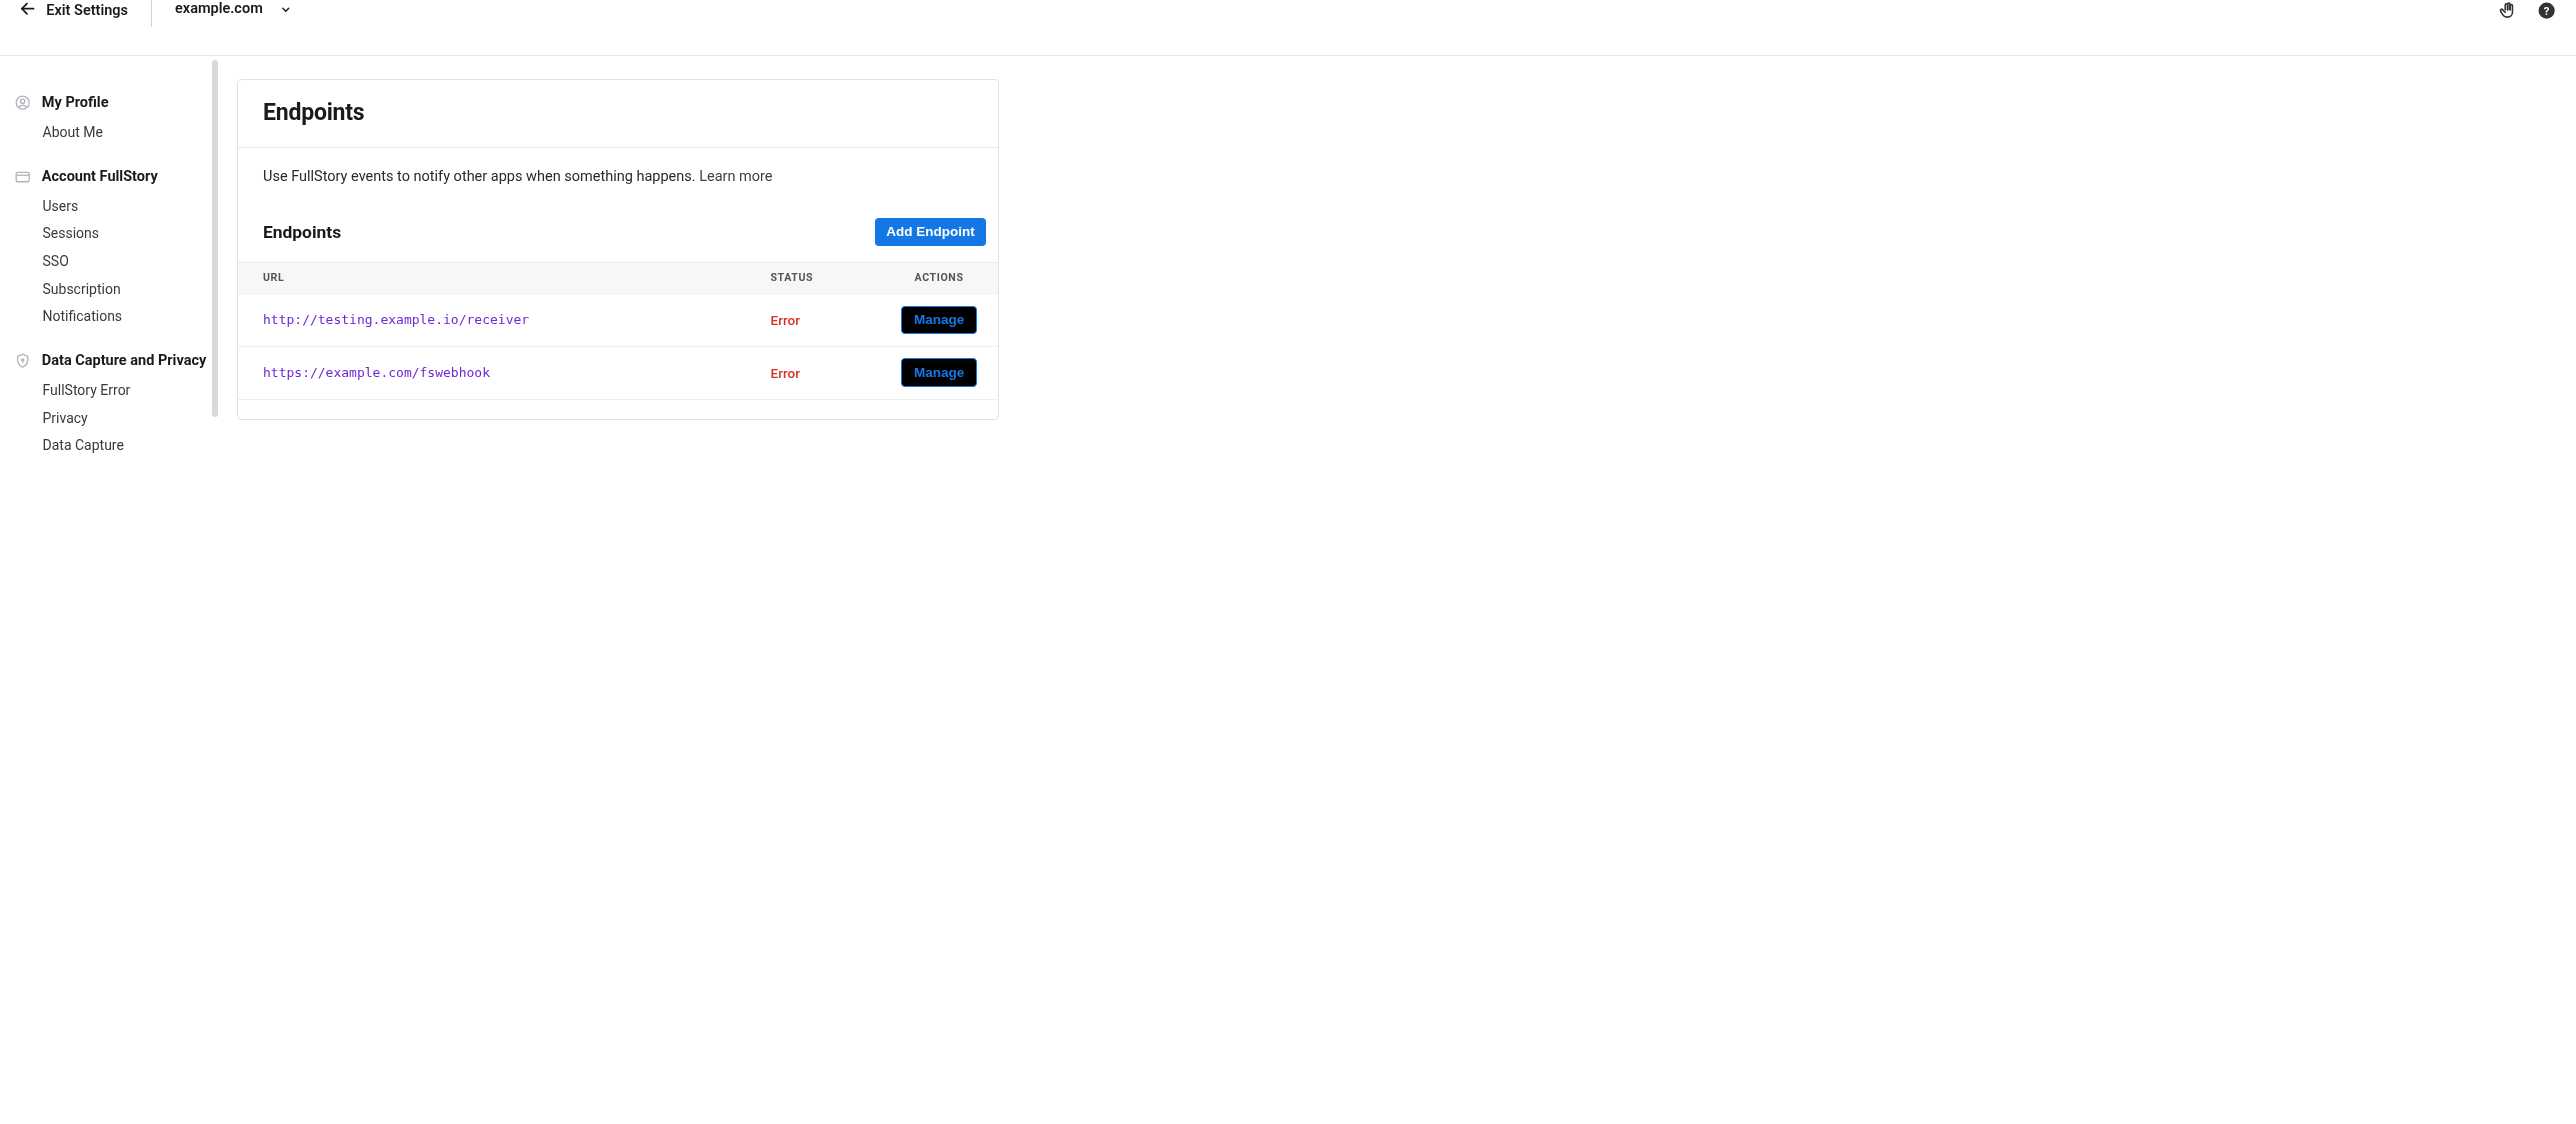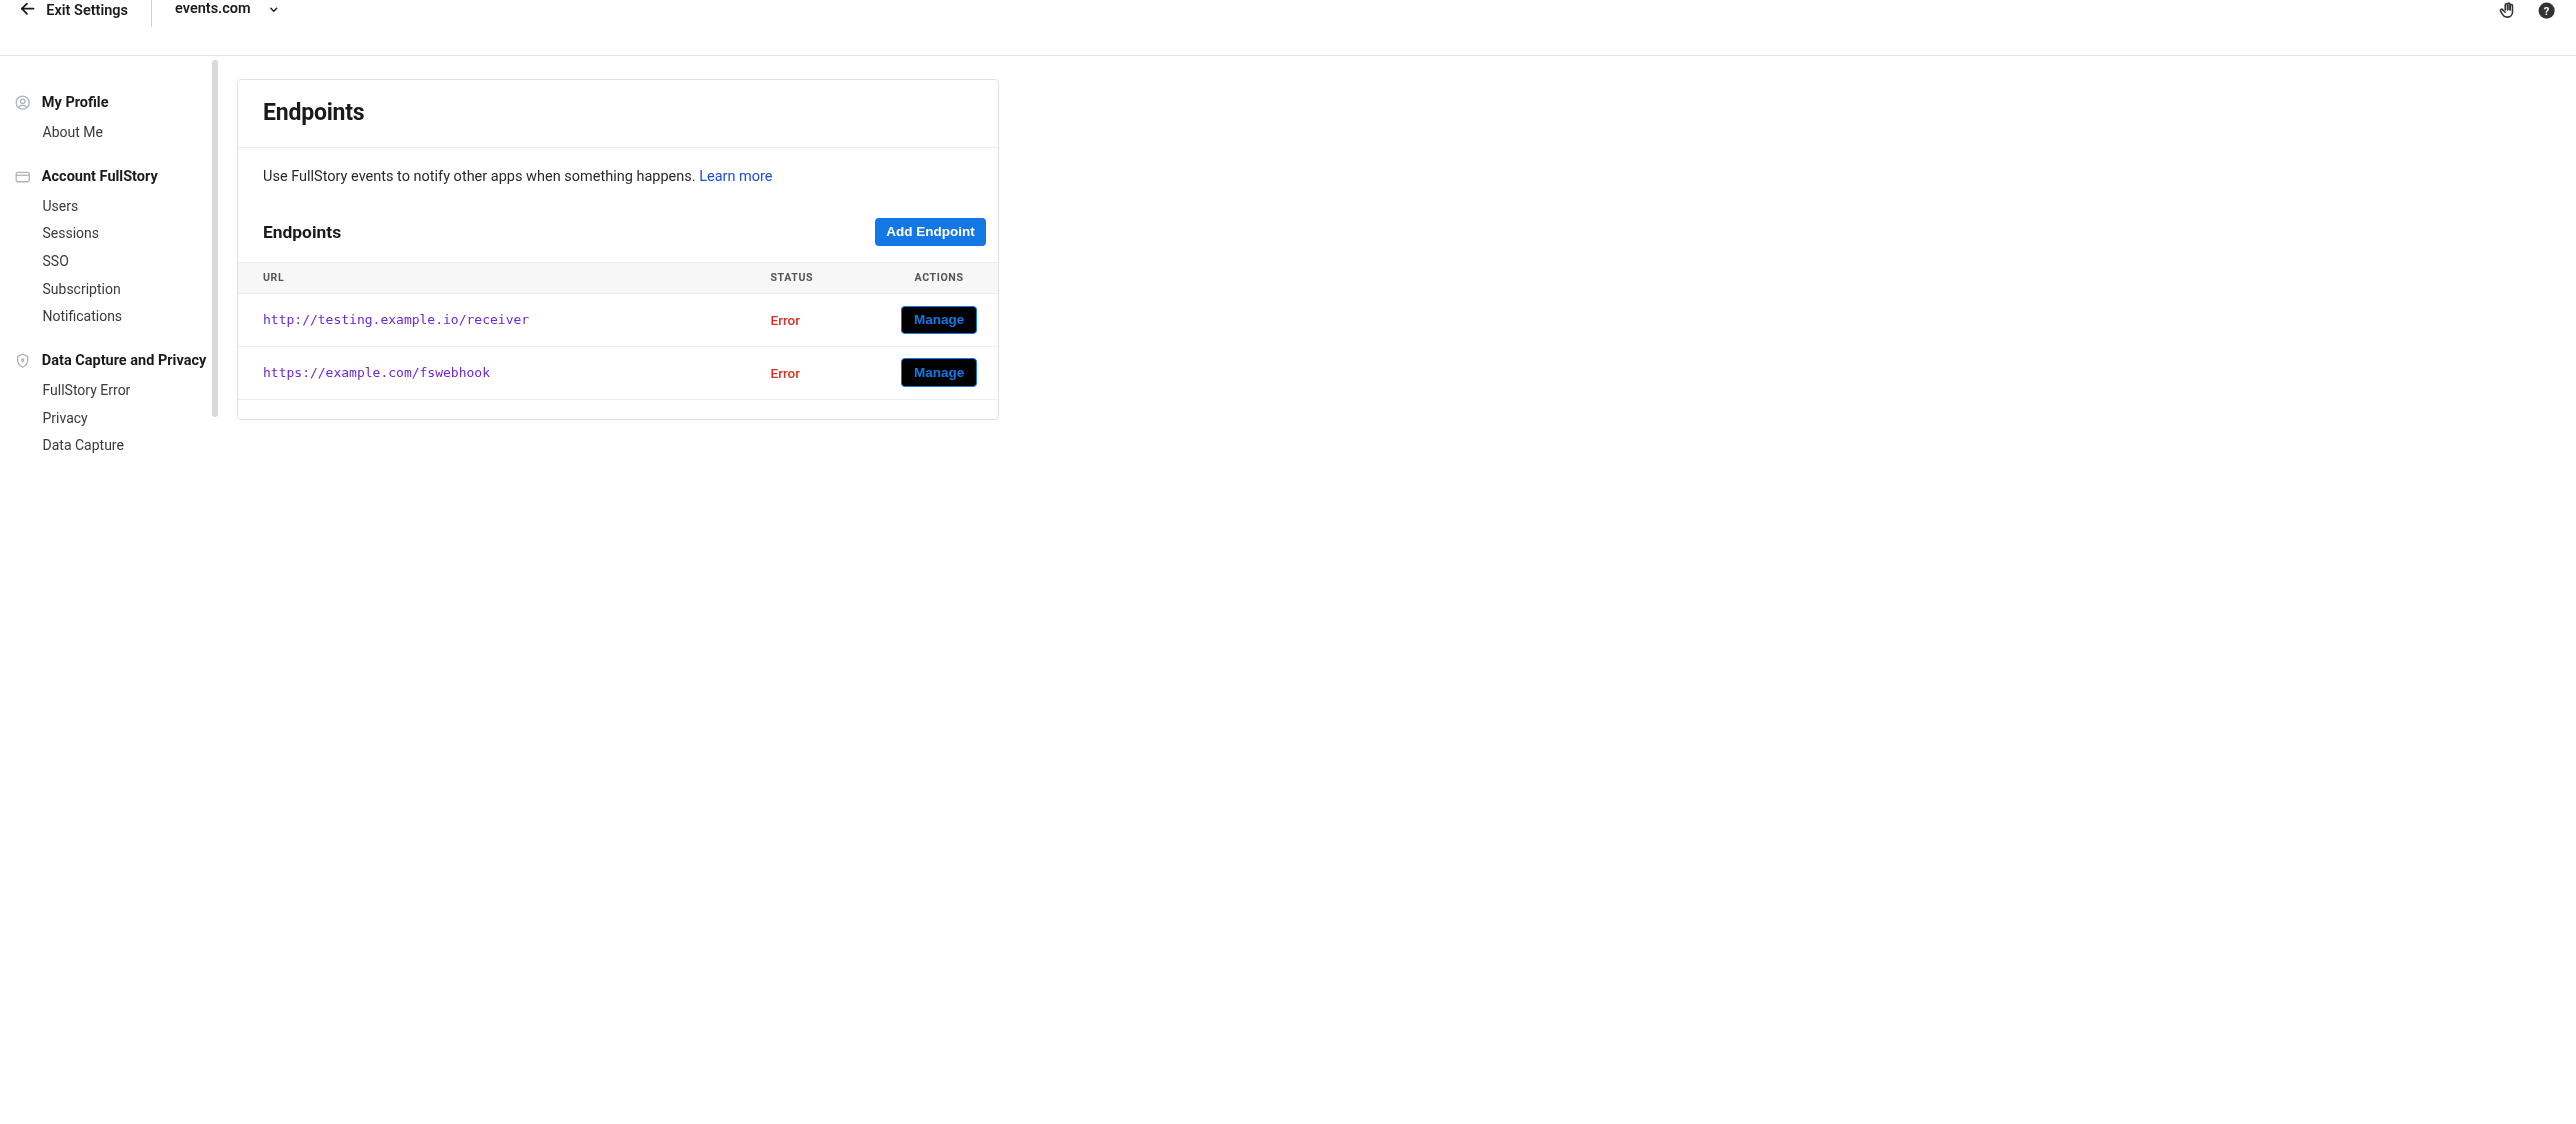--- a/index.html
+++ b/index.html
@@ -108,21 +108,21 @@
     font-size: 23px;
     font-weight: 700;
     letter-spacing: -0.2px;
   }
   .card-description {
     padding: 19.3px 25px 0 25px;
     font-size: 14.5px;
     color: #2a2a2a;
   }
   .card-description .learnmore {
-    color: #1d4ed8;
+    color: #404040;
     cursor: pointer;
   }
 
   .endpoints-head {
     display: flex;
     align-items: center;
     justify-content: space-between;
     padding: 33px 11.6px 15.4px 25px;
   }
   .endpoints-title {
@@ -185,21 +185,21 @@
     <span>
       <svg class="icon-svg" viewBox="0 0 24 24" fill="none" stroke="#1a1a1a" stroke-width="2.4" stroke-linecap="round" stroke-linejoin="round">
           <line x1="20" y1="12" x2="4" y2="12"></line>
           <polyline points="11 5 4 12 11 19"></polyline>
         </svg>
     </span>
     <span>Exit Settings</span>
   </div>
   <div class="vdiv"></div>
   <div class="domain-switcher">
-    <span>events.com</span>
+    <span>example.com</span>
     <span class="chev">
       <svg viewBox="0 0 24 24" width="11.6" height="11.6" fill="none" stroke="#1a1a1a" stroke-width="3" stroke-linecap="round" stroke-linejoin="round">
           <polyline points="6 9 12 15 18 9"></polyline>
         </svg>
     </span>
   </div>
   <div class="topbar-spacer"></div>
   <div class="topbar-icons">
     <span class="ticon">
       <svg viewBox="0 0 24 24" width="19.3" height="19.3" fill="none" stroke="#333" stroke-width="2" stroke-linecap="round" stroke-linejoin="round">

